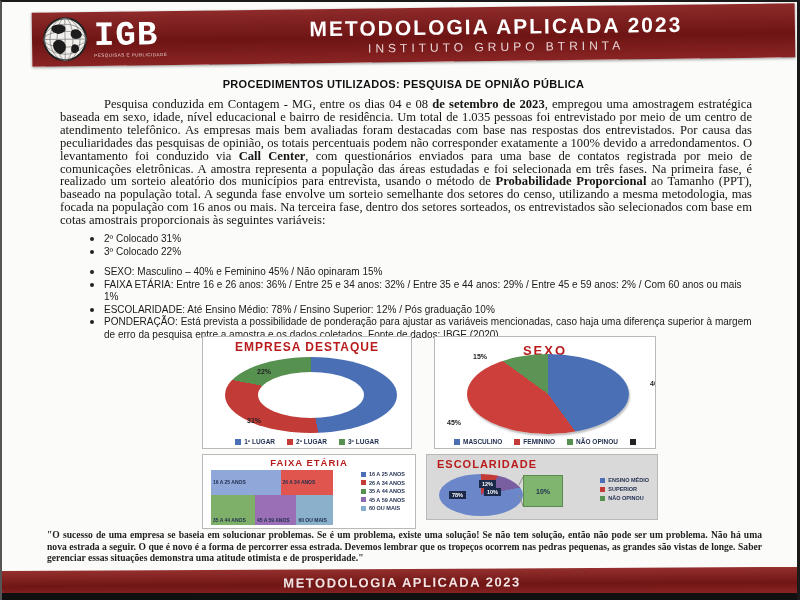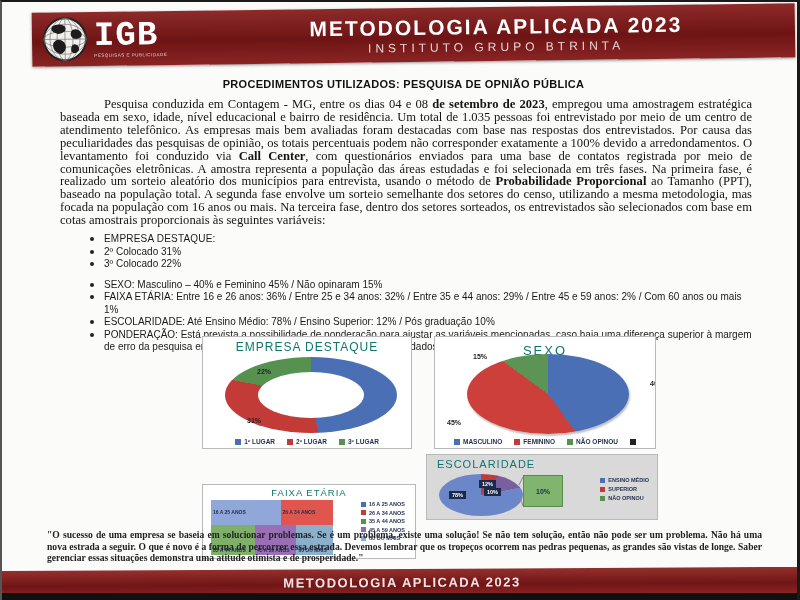--- a/index.html
+++ b/index.html
@@ -55,21 +55,21 @@
   .bullets li.group-head { letter-spacing:.2px; }
 
   
   .charts { position:absolute; left:200px; top:334px; width:470px; }
   .chart-row { display:flex; gap:22px; }
   .chart-row.second { gap:10px; margin-top:5px; }
   .chart-box {
     border:1px solid #b9b9b9; background:#fff; position:relative; overflow:hidden;
     font-family:"Liberation Sans",sans-serif;
   }
-  .chart-title { text-align:center; font-weight:normal; color:#0f766e; }
+  .chart-title { text-align:center; font-weight:bold; color:#b91c1c; }
 
   
   .box-empresa { width:210px; height:113px; }
   .box-empresa .chart-title { font-size:12px; letter-spacing:1px; margin-top:3px; }
   .donut {
     position:absolute; left:22px; top:20px; width:172px; height:76px; border-radius:50%;
     background:conic-gradient(#4a6fb5 0 47%, #c23b36 47% 78%, #569150 78% 100%);
   }
   .donut::after { content:""; position:absolute; top:15px; bottom:15px; left:33px; right:33px; background:#fff; border-radius:50%; }
   .pie-num { position:absolute; font-size:7px; font-weight:bold; color:#222; z-index:2; }
@@ -90,21 +90,21 @@
   .sexo-pie {
     position:absolute; left:32px; top:17px; width:162px; height:80px; border-radius:50%;
     background:conic-gradient(#4a6fb5 0 40%, #cc3f3a 40% 85%, #5c9455 85% 100%);
     box-shadow:1px 2px 2px rgba(0,0,0,.25);
   }
   .sexo-n-15 { left:38px; top:16px; }
   .sexo-n-45 { left:12px; top:82px; }
   .sexo-n-40 { left:215px; top:43px; }
 
   
-  .box-faixa { width:214px; height:75px;margin-top:30px; }
+  .box-faixa { width:214px; height:75px; }
   .box-faixa .chart-title { font-size:9.5px; letter-spacing:1px; margin-top:2px; }
   .treemap { position:absolute; left:8px; top:15px; width:122px; height:55px; display:flex; flex-direction:column; }
   .tm-row { display:flex; }
   .tm-row1 { height:25px; } .tm-row2 { height:30px; }
   .tm-block { position:relative; font-size:5px; font-weight:bold; color:#1f2d4e;
     display:flex; align-items:flex-end; padding:2px; line-height:5.5px; }
   .tm-16 { width:57%; background:#8fa7d9; align-items:center; }
   .tm-26 { width:43%; background:#e0564e; align-items:center; }
   .tm-35 { width:36%; background:#7fb069; }
   .tm-45 { width:34%; background:#9a6fb5; }
@@ -183,21 +183,20 @@
     <div class="banner-title">METODOLOGIA APLICADA 2023</div>
     <div class="banner-subtitle">INSTITUTO GRUPO BTRINTA</div>
   </div>
 </div>
 
 <div class="section-title">PROCEDIMENTOS UTILIZADOS: PESQUISA DE OPNIÃO PÚBLICA</div>
 
 <p class="paragraph"><span>Pesquisa conduzida em  Contagem - MG, entre os dias 04 e 08 </span><b>de setembro de 2023</b><span>, empregou uma amostragem estratégica baseada em sexo, idade, nível educacional e bairro de residência. Um total de 1.035 pessoas foi entrevistado por meio de um centro de atendimento telefônico. As empresas mais bem avaliadas foram destacadas com base nas respostas dos entrevistados. Por causa das peculiaridades das pesquisas de opinião, os totais percentuais podem não corresponder exatamente a 100% devido a arredondamentos. O levantamento foi conduzido via </span><b>Call Center</b><span>, com questionários enviados para uma base de contatos registrada por meio de comunicações eletrônicas. A amostra representa a população das áreas estudadas e foi selecionada em três fases. Na primeira fase, é realizado um sorteio aleatório dos municípios para entrevista, usando o método de </span><b>Probabilidade Proporcional</b><span> ao Tamanho (PPT), baseado na população total. A segunda fase envolve um sorteio semelhante dos setores do censo, utilizando a mesma metodologia, mas focada na população com 16 anos ou mais. Na terceira fase, dentro dos setores sorteados, os entrevistados são selecionados com base em cotas amostrais proporcionais às seguintes variáveis:</span></p>
 
 <ul class="bullets">
-  <li class="group-head">EMPRESA DESTAQUE:</li>
   <li>2º Colocado 31%</li>
   <li>3º Colocado 22%</li>
   <li class="gap-before">SEXO: Masculino – 40% e Feminino 45% / Não opinaram 15%</li>
   <li>FAIXA ETÁRIA: Entre 16 e 26 anos: 36% / Entre 25 e 34 anos: 32% / Entre 35 e 44 anos: 29% / Entre 45 e 59 anos: 2% / Com 60 anos ou mais 1%</li>
   <li>ESCOLARIDADE: Até Ensino Médio: 78% / Ensino Superior: 12% / Pós graduação 10%</li>
   <li>PONDERAÇÃO: Está prevista a possibilidade de ponderação para ajustar as variáveis mencionadas, caso haja uma diferença superior à margem de erro da pesquisa entre a amostra e os dados coletados. Fonte de dados: IBGE (2020)</li>
 </ul>
 
 <div class="charts">
   <div class="chart-row">

